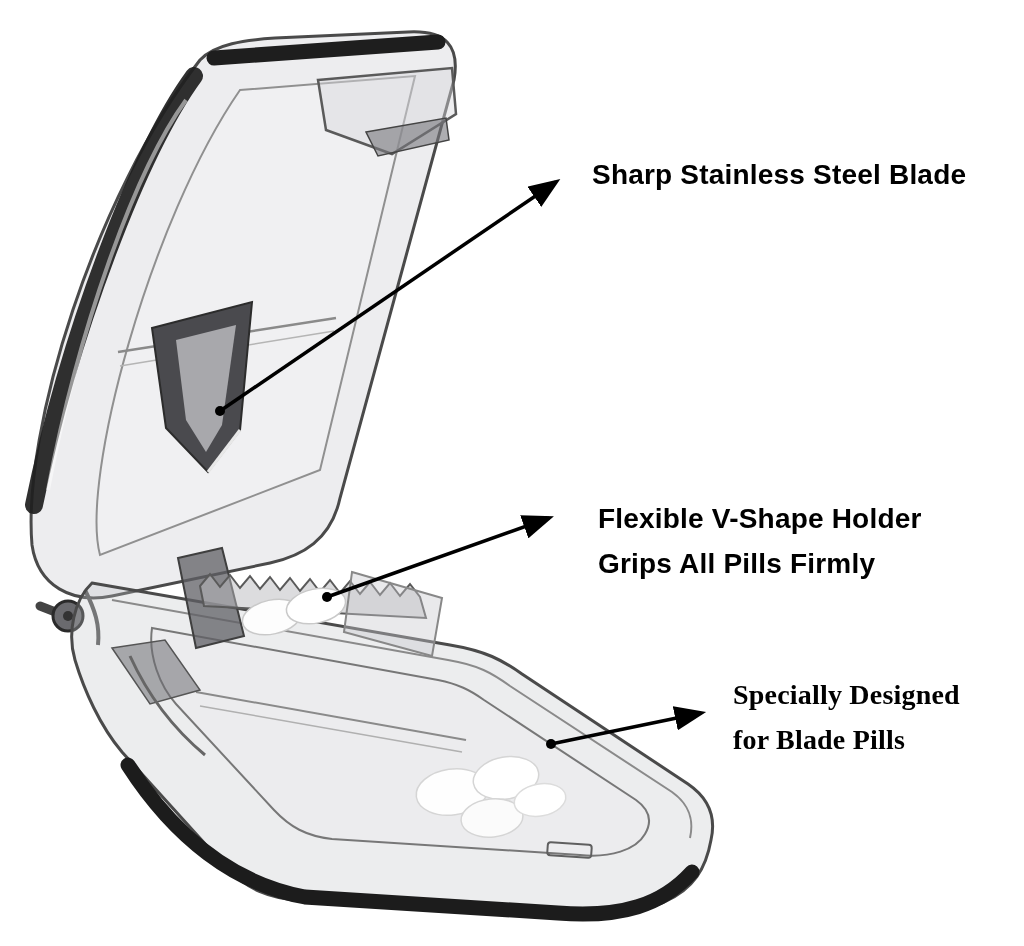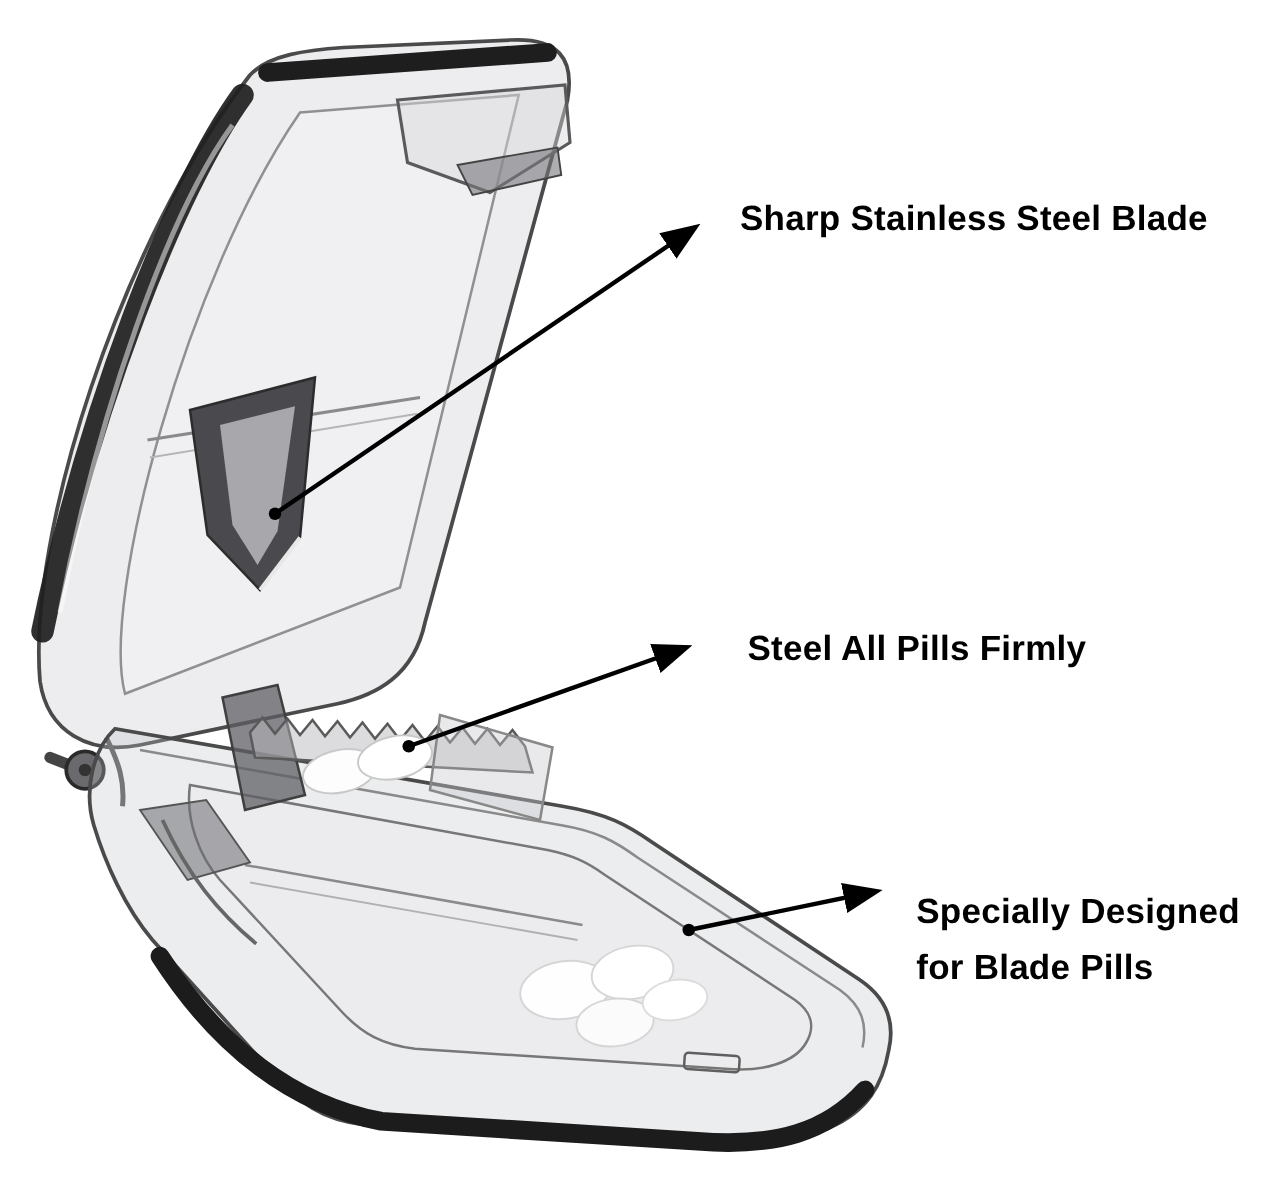--- a/index.html
+++ b/index.html
@@ -122,21 +122,22 @@
       <circle cx="551" cy="744" r="5" fill="#000000"></circle>
       <line x1="551" y1="744" x2="701" y2="713" stroke="#000000" stroke-width="3.5" marker-end="url(#ah)"></line>
     </g>
   </svg>
 
   <div class="label" style="left:592px; top:152px;">
     <span>Sharp Stainless Steel Blade</span>
   </div>
 
   <div class="label" style="left:598px; top:496px;">
-    <div>Steel All Pills Firmly</div>
+    <div>Flexible V-Shape Holder</div>
+    <div>Grips All Pills Firmly</div>
   </div>
 
-  <div class="label" style="left:733px; top:706px;">
+  <div class="label" style="left:733px; top:672px;font-family:Liberation Serif, serif;">
     <div>Specially Designed</div>
     <div>for Blade Pills</div>
   </div>
 
 </div>
 
 </body></html>

